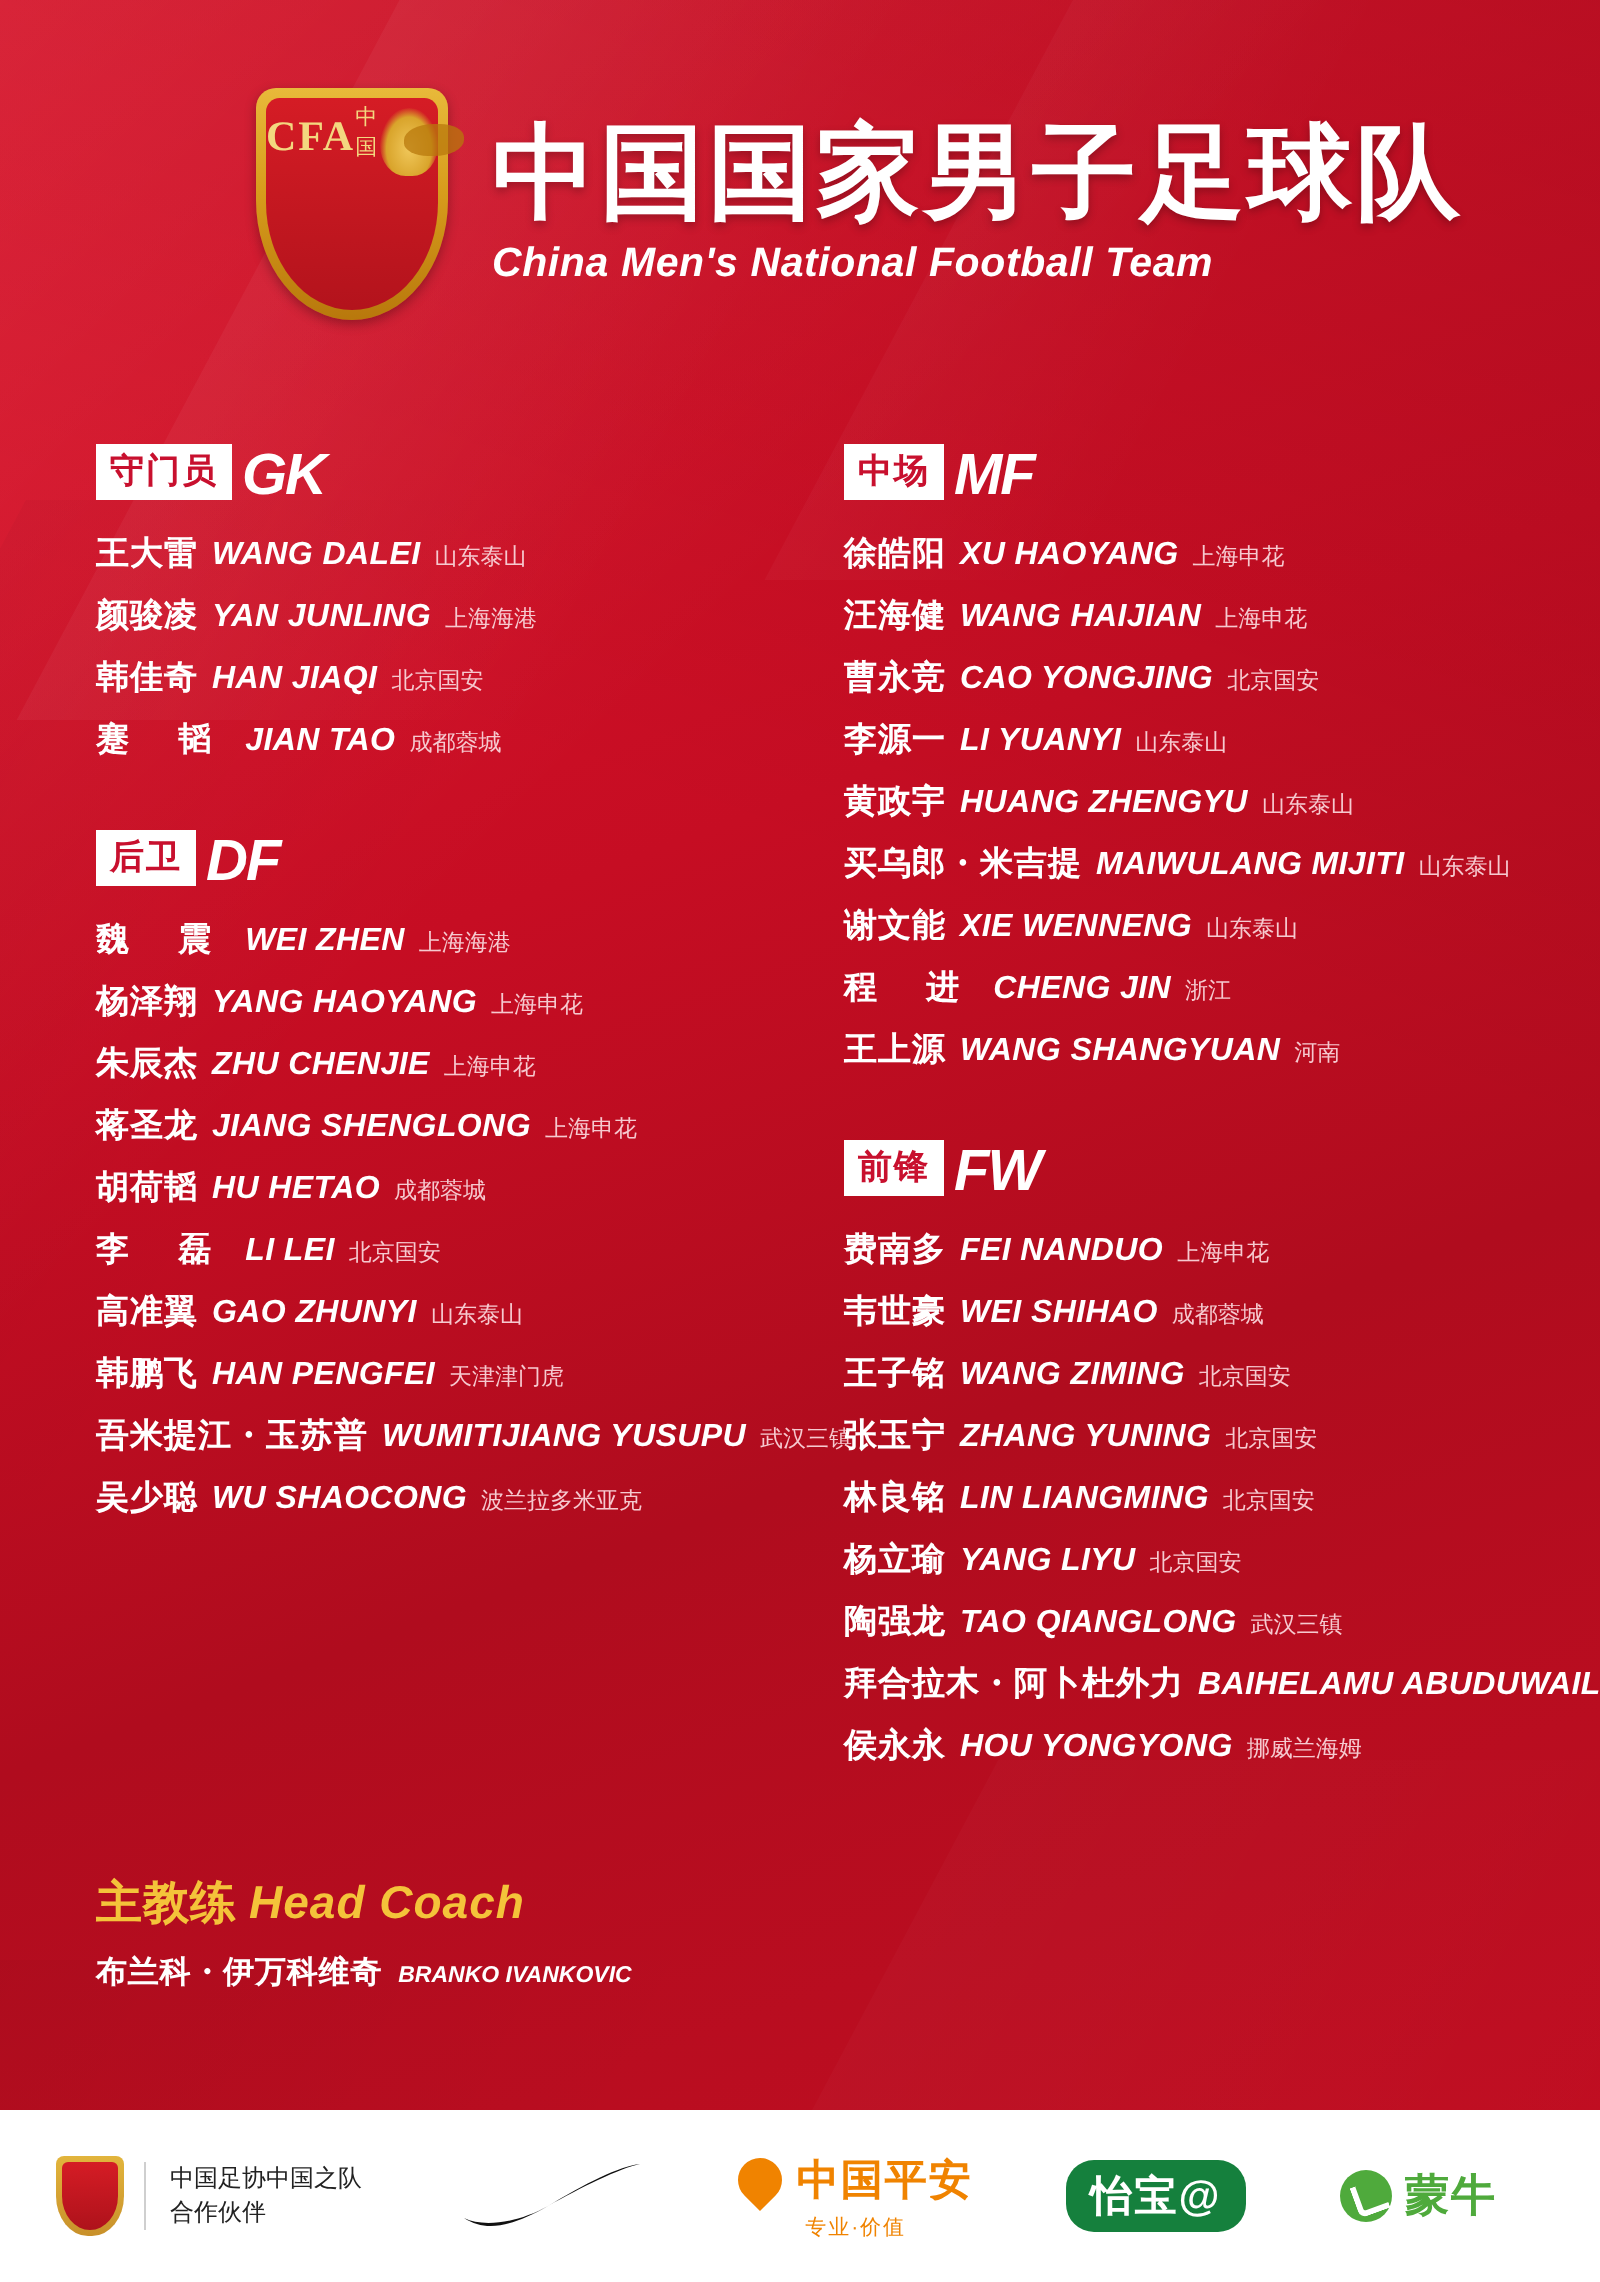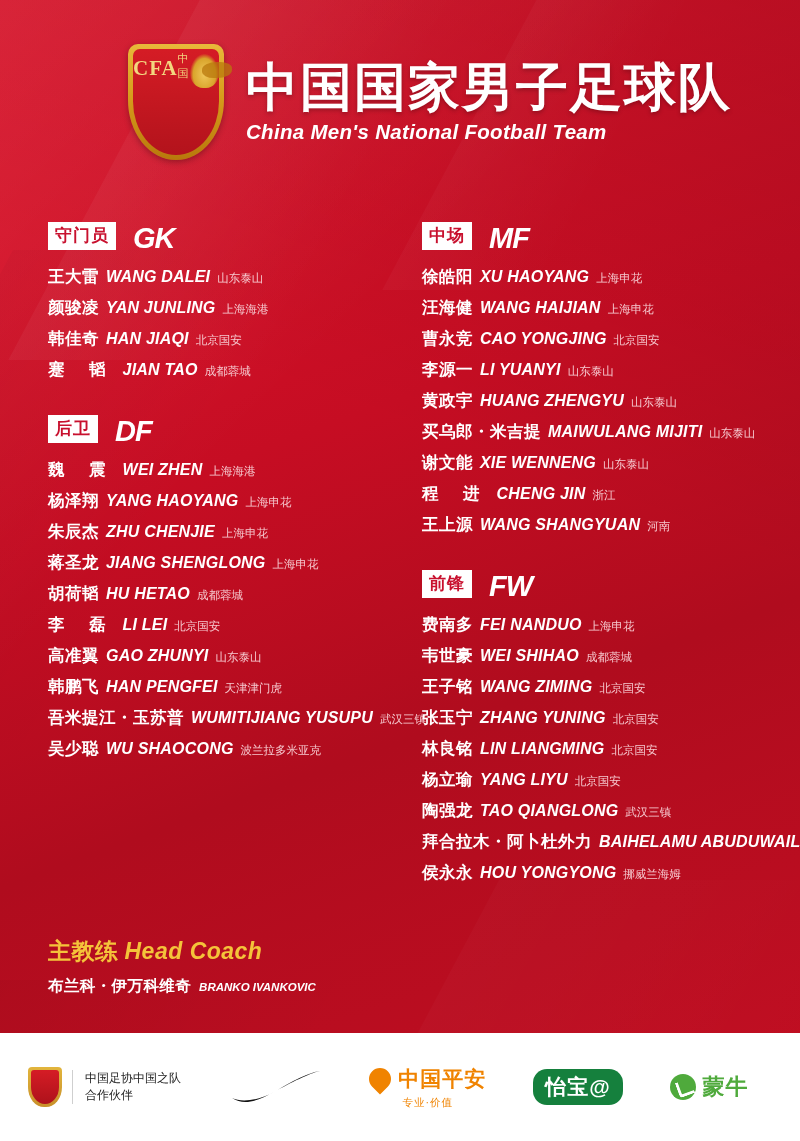--- a/index.html
+++ b/index.html
@@ -123,21 +123,21 @@
     padding: 52px 40px 0 40px;
   }
   .col { width: 360px; }
   .col.left { padding-left: 8px; }
   .col.right { padding-left: 22px; }
 
   .group { margin-bottom: 34px; }
   .group-title {
     display: flex;
     align-items: flex-end;
-    gap: 16px;
+    gap: 4px;
     margin-bottom: 16px;
   }
   .gt-cn {
     background: #ffffff;
     color: #c8102e;
     font-weight: bold;
     font-size: 17px;
     line-height: 1;
     padding: 5px 7px 6px 7px;
     letter-spacing: 1px;
@@ -196,21 +196,21 @@
   }
   .coach-title .en { font-style: italic; margin-left: 6px; }
   .coach-name-row { margin-top: 9px; display: flex; align-items: baseline; }
   .coach-cn { font-weight: bold; font-size: 15.5px; color: #ffffff; letter-spacing: .4px; }
   .coach-en { font-size: 11.5px; font-style: italic; font-weight: bold; color: #ffffff; margin-left: 8px; }
 
   
   .sponsor-bar {
     position: absolute;
     left: 0; right: 0; bottom: 0;
-    height: 108px;
+    height: 86px;
     background: #ffffff;
     display: flex;
     align-items: center;
     padding: 0 28px;
   }
   .sp-partner {
     display: flex;
     align-items: center;
     flex: none;
     padding-right: 26px;

